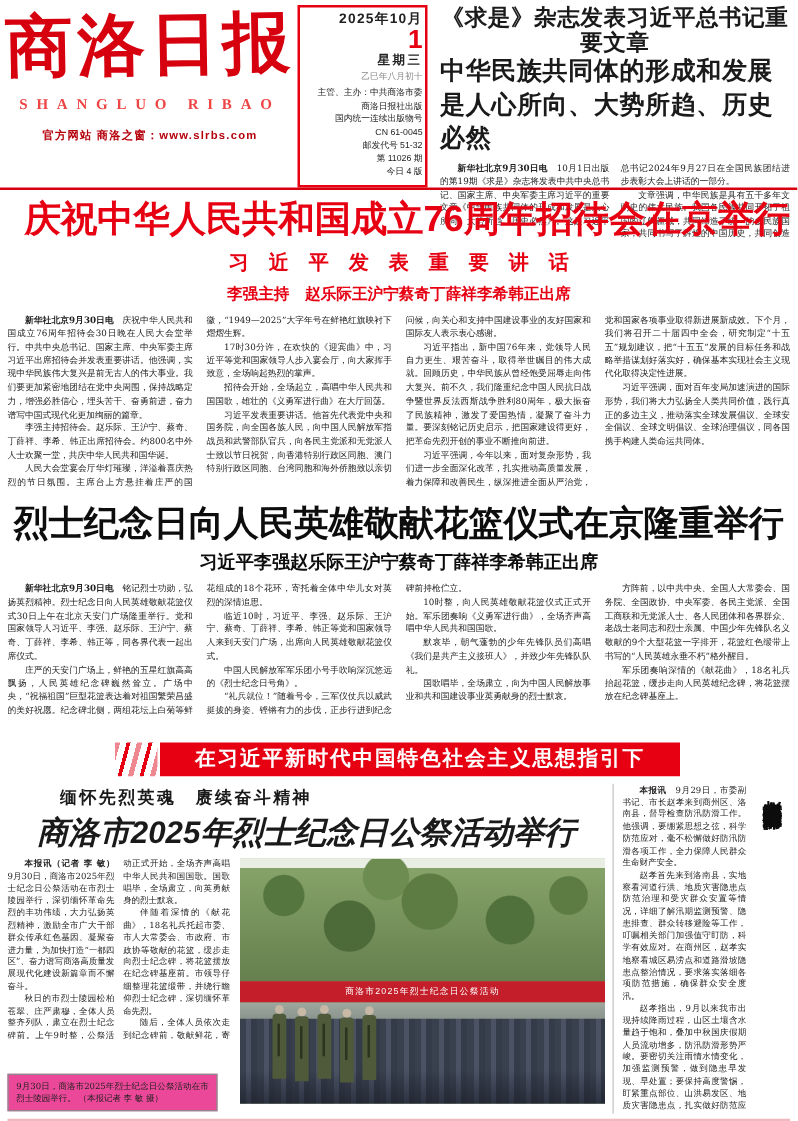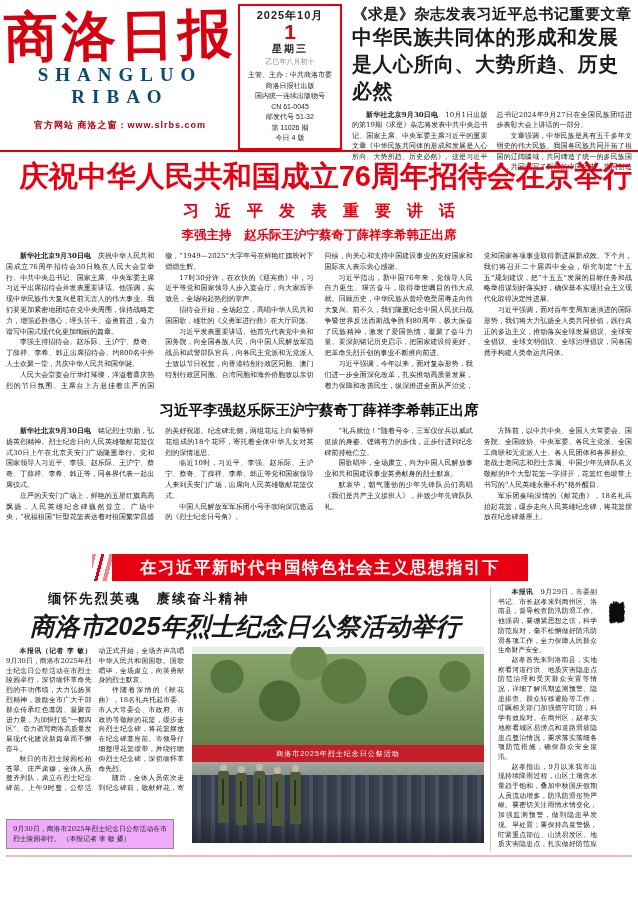--- a/index.html
+++ b/index.html
@@ -7,30 +7,30 @@
     width:638px;height:897px;background:#fff;position:relative;overflow:hidden;
     font-family:"DejaVu Serif","Liberation Serif",serif;color:#1a1a1a;
     -webkit-font-smoothing:antialiased;
   }
   .sans{font-family:"Liberation Sans","DejaVu Sans",sans-serif;}
 
   
   .header{display:flex;height:146px;padding:4px 4px 0 4px;border-bottom:2px solid #d6000f;box-sizing:content-box;}
   .masthead{width:232px;text-align:center;padding-top:2px;}
   .masthead-title{font-size:54px;line-height:58px;font-weight:900;color:#d6000f;letter-spacing:4px;transform:rotate(-1deg);}
-  .masthead-pinyin{color:#0c4a6e;font-weight:bold;font-size:19px;letter-spacing:7px;font-family:"Liberation Serif",serif;}
+  .masthead-pinyin{margin-top:12px;color:#ef4444;font-weight:bold;font-size:12px;letter-spacing:7px;font-family:"Liberation Serif",serif;}
   .masthead-site{margin-top:11px;color:#b5000c;font-size:9px;font-weight:bold;letter-spacing:1px;}
-  .info-box{width:104px;border:2px solid #e60012;margin-left:2px;padding:4px 2px;text-align:center;box-sizing:border-box;font-size:7.5px;line-height:11px;color:#222;}
+  .info-box{width:104px;border:2px solid #e60012;margin-left:2px;padding:4px 2px;text-align:right;box-sizing:border-box;font-size:7.5px;line-height:11px;color:#222;}
   .info-box .d1{font-size:11px;font-weight:bold;letter-spacing:1px;}
   .info-box .day{font-size:21px;line-height:22px;font-weight:bold;color:#e60012;}
   .info-box .wd{font-size:10px;font-weight:bold;letter-spacing:2px;}
   .info-box .lunar{color:#8a8a8a;font-size:7px;margin:2px 0 3px;}
   .info-box .row{font-size:7px;line-height:10.5px;}
   .top-story{flex:1;padding:0 2px 0 10px;}
-  .ts-kicker{font-size:15px;font-weight:900;text-align:center;letter-spacing:0.5px;line-height:20px;}
+  .ts-kicker{font-size:18px;font-weight:900;text-align:center;letter-spacing:0.5px;line-height:20px;}
   .ts-headline{font-size:20px;font-weight:700;line-height:27px;letter-spacing:0.5px;}
   .ts-body{margin-top:5px;column-count:2;column-gap:9px;font-size:7px;line-height:10.4px;text-align:justify;height:64px;overflow:hidden;color:#222;}
   .para{margin:0;text-indent:2em;}
   .dateline{font-weight:bold;}
 
   
   .story1{margin-top:7px;padding:0 6px;}
   .s1-headline{color:#e60012;font-size:29px;font-weight:900;text-align:right;line-height:34px;letter-spacing:0px;}
   .s1-sub1{color:#e60012;font-size:16px;font-weight:800;text-align:center;letter-spacing:16px;padding-left:16px;margin-top:9px;line-height:18px;}
   .s1-sub2{color:#e60012;font-size:12.5px;font-weight:800;text-align:center;margin-top:8px;line-height:14px;}
@@ -40,32 +40,32 @@
   
   .story2{margin-top:9px;padding:0 6px;}
   .s2-headline{font-size:28px;font-weight:900;text-align:center;line-height:33px;color:#0d0d0d;}
   .s2-sub{font-size:14.5px;font-weight:800;text-align:center;margin-top:7px;line-height:16px;color:#0d0d0d;}
   .s2-body{height:118px;margin-top:8px;}
 
   
   .banner-row{position:relative;height:27px;margin-top:10px;}
   .stripes{position:absolute;left:92px;top:0;width:34px;height:27px;
     background:repeating-linear-gradient(105deg,#ef8790 0 4px,#ffffff 4px 9px,#e60012 9px 12px,#ffffff 12px 17px);}
-  .theme-banner{position:absolute;left:112px;width:416px;height:27px;background:#e60012;color:#fff;
+  .theme-banner{position:absolute;left:128px;width:416px;height:27px;background:#e60012;color:#fff;
     font-weight:900;font-size:16.5px;line-height:27px;text-align:center;letter-spacing:1.5px;}
 
   
   .bottom{display:flex;margin-top:6px;padding:0 6px;height:264px;}
   .bottom-left{width:478px;border-right:1px solid #c4c4c4;padding-right:6px;position:relative;}
   .ls-kicker{font-size:13.5px;font-weight:bold;letter-spacing:2px;margin:2px 0 0 42px;line-height:18px;}
   .ls-headline{font-size:25px;font-weight:900;text-align:center;line-height:30px;margin-top:4px;font-style:italic;}
   .ls-content{display:flex;margin-top:6px;height:196px;}
   .ls-cols{width:178px;column-count:2;column-gap:7px;font-size:6.8px;line-height:9.8px;text-align:justify;height:150px;overflow:hidden;color:#222;}
   .caption-box{position:absolute;left:0;bottom:2px;width:168px;box-sizing:border-box;border:1px solid #8a8a8a;
-    background:#f0abfc;padding:4px 6px;font-size:6.8px;line-height:10px;text-align:justify;color:#222;}
+    background:#ec4899;padding:4px 6px;font-size:6.8px;line-height:10px;text-align:justify;color:#222;}
   .caption-box .credit{white-space:nowrap;}
 
   
   .photo{flex:1;margin-left:8px;height:196px;position:relative;overflow:hidden;background:#7d9a63;}
   .ph-trees{position:absolute;left:0;top:0;right:0;height:98px;
     background:
       radial-gradient(circle at 12% 30%,#55763f 0 16px,rgba(0,0,0,0) 17px),
       radial-gradient(circle at 30% 55%,#4c6b38 0 20px,rgba(0,0,0,0) 21px),
       radial-gradient(circle at 52% 35%,#5d7c44 0 22px,rgba(0,0,0,0) 23px),
       radial-gradient(circle at 74% 50%,#51713c 0 19px,rgba(0,0,0,0) 20px),
@@ -142,30 +142,32 @@
         <p class="para">招待会开始，全场起立，高唱中华人民共和国国歌，雄壮的《义勇军进行曲》在大厅回荡。</p>
         <p class="para">习近平发表重要讲话。他首先代表党中央和国务院，向全国各族人民，向中国人民解放军指战员和武警部队官兵，向各民主党派和无党派人士致以节日祝贺，向香港特别行政区同胞、澳门特别行政区同胞、台湾同胞和海外侨胞致以亲切问候，向关心和支持中国建设事业的友好国家和国际友人表示衷心感谢。</p>
         <p class="para">习近平指出，新中国76年来，党领导人民自力更生、艰苦奋斗，取得举世瞩目的伟大成就。回顾历史，中华民族从曾经饱受屈辱走向伟大复兴。前不久，我们隆重纪念中国人民抗日战争暨世界反法西斯战争胜利80周年，极大振奋了民族精神，激发了爱国热情，凝聚了奋斗力量。要深刻铭记历史启示，把国家建设得更好，把革命先烈开创的事业不断推向前进。</p>
         <p class="para">习近平强调，今年以来，面对复杂形势，我们进一步全面深化改革，扎实推动高质量发展，着力保障和改善民生，纵深推进全面从严治党，党和国家各项事业取得新进展新成效。下个月，我们将召开二十届四中全会，研究制定“十五五”规划建议，把“十五五”发展的目标任务和战略举措谋划好落实好，确保基本实现社会主义现代化取得决定性进展。</p>
         <p class="para">习近平强调，面对百年变局加速演进的国际形势，我们将大力弘扬全人类共同价值，践行真正的多边主义，推动落实全球发展倡议、全球安全倡议、全球文明倡议、全球治理倡议，同各国携手构建人类命运共同体。</p>
       </div>
   </div>
 </div>
 
 <div class="story2">
+  <div class="s2-headline sans">烈士纪念日向人民英雄敬献花篮仪式在京隆重举行</div>
   <div class="s2-sub sans">习近平李强赵乐际王沪宁蔡奇丁薛祥李希韩正出席</div>
   <div class="body-cols4 s2-body">
     <p class="para"><b class="dateline">新华社北京9月30日电　</b><span>铭记烈士功勋，弘扬英烈精神。烈士纪念日向人民英雄敬献花篮仪式30日上午在北京天安门广场隆重举行。党和国家领导人习近平、李强、赵乐际、王沪宁、蔡奇、丁薛祥、李希、韩正等，同各界代表一起出席仪式。</span></p>
     <div>
         <p class="para">庄严的天安门广场上，鲜艳的五星红旗高高飘扬，人民英雄纪念碑巍然耸立。广场中央，“祝福祖国”巨型花篮表达着对祖国繁荣昌盛的美好祝愿。纪念碑北侧，两组花坛上白菊等鲜花组成的18个花环，寄托着全体中华儿女对英烈的深情追思。</p>
         <p class="para">临近10时，习近平、李强、赵乐际、王沪宁、蔡奇、丁薛祥、李希、韩正等党和国家领导人来到天安门广场，出席向人民英雄敬献花篮仪式。</p>
         <p class="para">中国人民解放军军乐团小号手吹响深沉悠远的《烈士纪念日号角》。</p>
         <p class="para">“礼兵就位！”随着号令，三军仪仗兵以威武挺拔的身姿、铿锵有力的步伐，正步行进到纪念碑前持枪伫立。</p>
+        <p class="para">10时整，向人民英雄敬献花篮仪式正式开始。军乐团奏响《义勇军进行曲》，全场齐声高唱中华人民共和国国歌。</p>
+        <p class="para">默哀毕，朝气蓬勃的少年先锋队员们高唱《我们是共产主义接班人》，并致少年先锋队队礼。</p>
         <p class="para">国歌唱毕，全场肃立，向为中国人民解放事业和共和国建设事业英勇献身的烈士默哀。</p>
-        <p class="para">默哀毕，朝气蓬勃的少年先锋队员们高唱《我们是共产主义接班人》，并致少年先锋队队礼。</p>
         <p class="para">方阵前，以中共中央、全国人大常委会、国务院、全国政协、中央军委、各民主党派、全国工商联和无党派人士、各人民团体和各界群众、老战士老同志和烈士亲属、中国少年先锋队名义敬献的9个大型花篮一字排开，花篮红色缎带上书写的“人民英雄永垂不朽”格外醒目。</p>
         <p class="para">军乐团奏响深情的《献花曲》，18名礼兵抬起花篮，缓步走向人民英雄纪念碑，将花篮摆放在纪念碑基座上。</p>
       </div>
   </div>
 </div>
 
 <div class="banner-row">
   <div class="stripes"></div>
   <div class="theme-banner sans">在习近平新时代中国特色社会主义思想指引下</div>
 </div>

